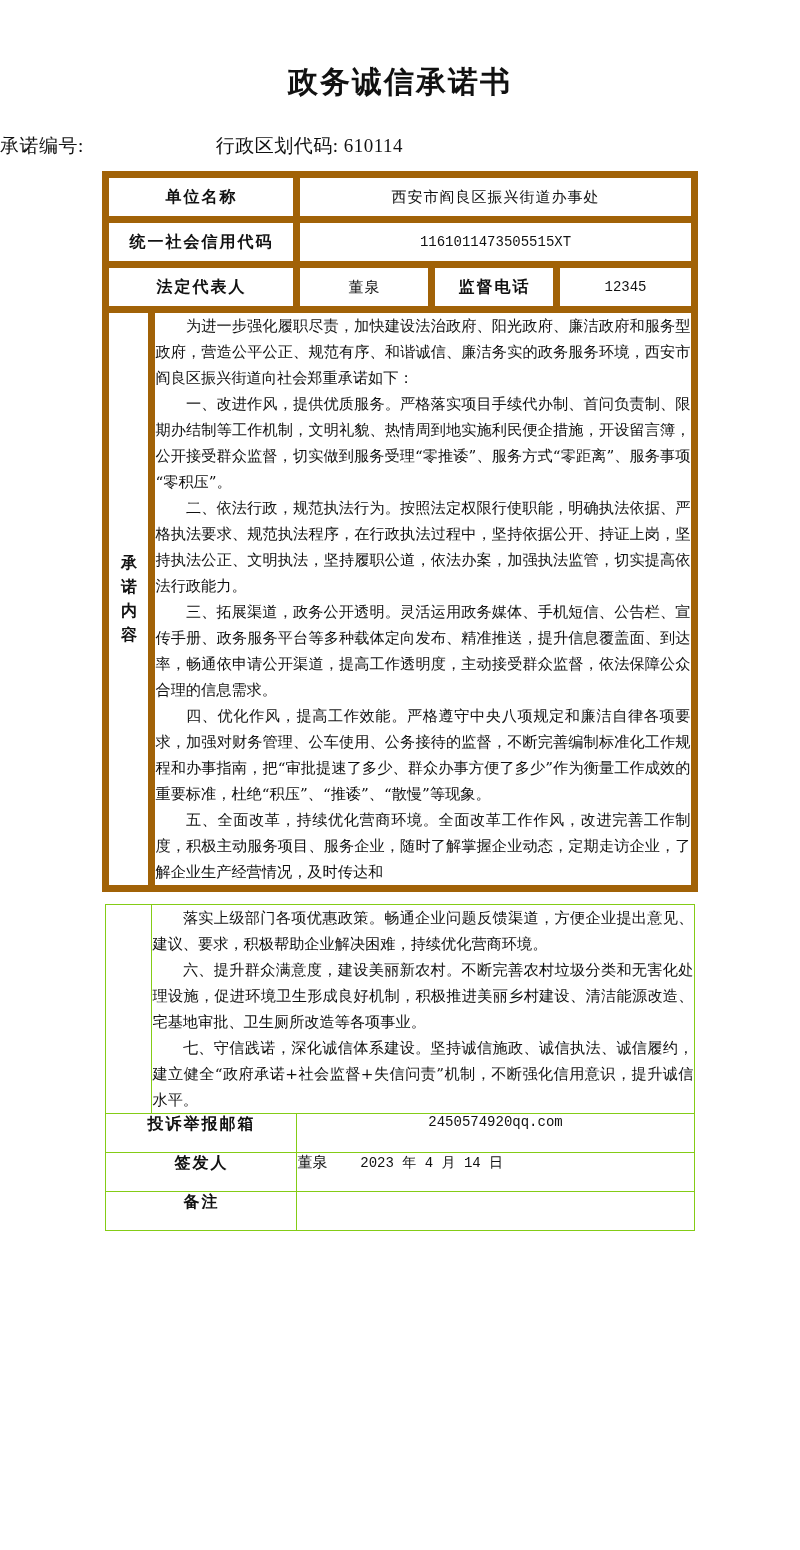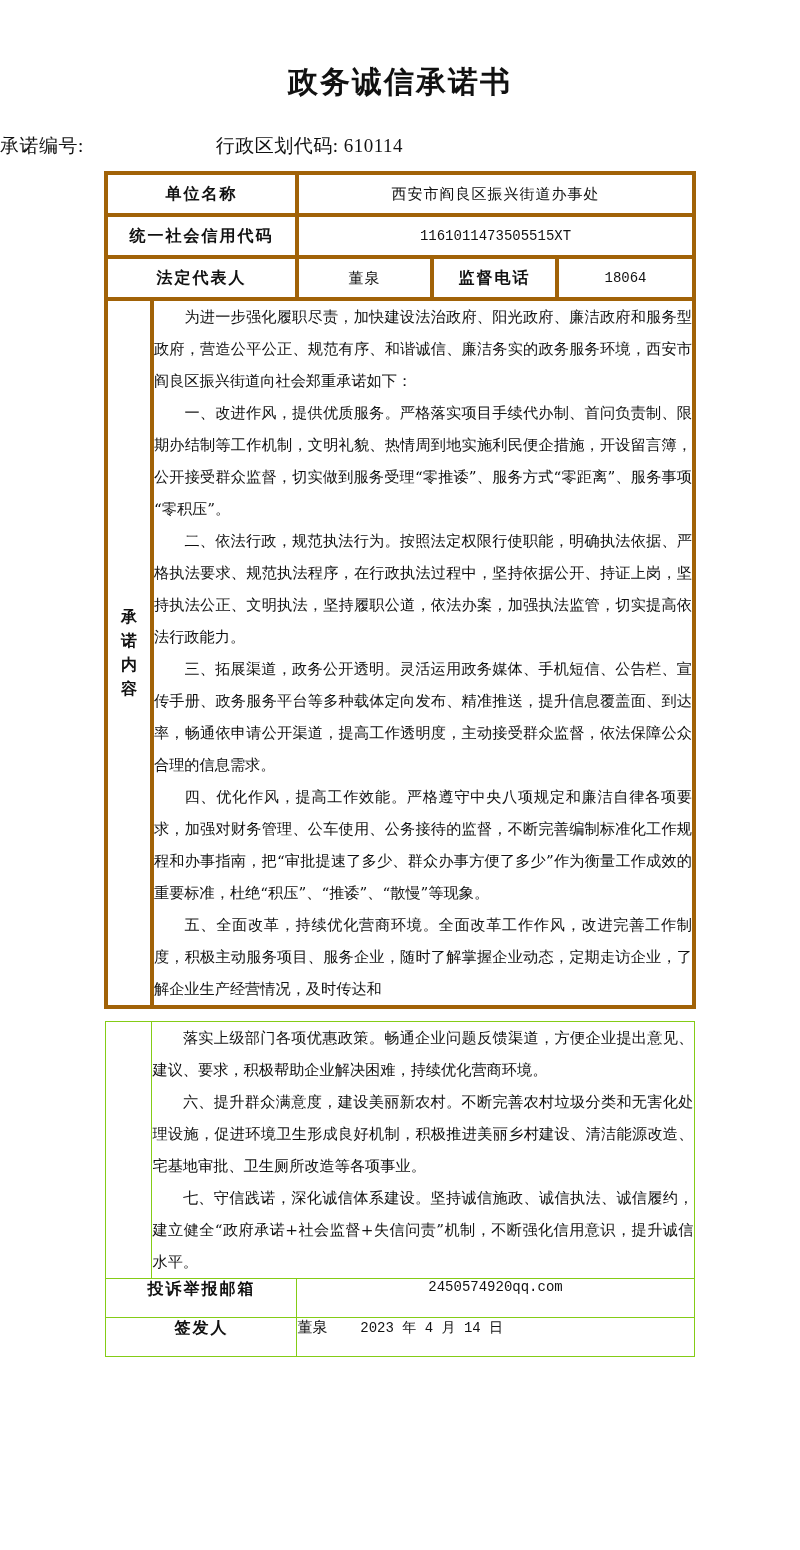--- a/index.html
+++ b/index.html
@@ -44,21 +44,21 @@
     margin-left: 132px;
     white-space: nowrap;
   }
   table.main {
     border-collapse: collapse;
     width: 588px;
     margin: 12px auto 0 auto;
     table-layout: fixed;
   }
   table.main td {
-    border: 4px solid #a16207;
+    border: 7px solid #a16207;
     padding: 0;
     vertical-align: middle;
   }
   .cell-label {
     text-align: center;
     font-weight: bold;
     font-size: 16px;
     letter-spacing: 2px;
     height: 38px;
     font-family: "DejaVu Serif", "Liberation Serif", serif;
@@ -82,21 +82,21 @@
     font-size: 16px;
     line-height: 24px;
     font-family: "DejaVu Serif", "Liberation Serif", serif;
   }
   .vert-label span {
     display: block;
   }
   .body-cell {
     padding: 10px 14px 10px 14px;
     font-size: 15.2px;
-    line-height: 32px;
+    line-height: 26px;
     text-align: justify;
     text-justify: inter-ideograph;
     font-family: "DejaVu Serif", "Liberation Serif", serif;
   }
   .body-cell p {
     margin: 0;
     text-indent: 2em;
   }
   .signer-cell {
     text-align: left;
@@ -159,21 +159,21 @@
       <td class="cell-value" colspan="3">西安市阎良区振兴街道办事处</td>
     </tr>
     <tr>
       <td class="cell-label" colspan="2">统一社会信用代码</td>
       <td class="cell-value mono" colspan="3">1161011473505515XT</td>
     </tr>
     <tr>
       <td class="cell-label" colspan="2">法定代表人</td>
       <td class="cell-value">董泉</td>
       <td class="cell-label">监督电话</td>
-      <td class="cell-value mono">18064</td>
+      <td class="cell-value mono">12345</td>
     </tr>
     <tr>
       <td class="vert-label">
         <span>承</span>
         <span>诺</span>
         <span>内</span>
         <span>容</span>
       </td>
       <td class="body-cell" colspan="4">
         <p>为进一步强化履职尽责，加快建设法治政府、阳光政府、廉洁政府和服务型政府，营造公平公正、规范有序、和谐诚信、廉洁务实的政务服务环境，西安市阎良区振兴街道向社会郑重承诺如下：</p>
@@ -208,16 +208,20 @@
       <td class="cell-label" colspan="2">投诉举报邮箱</td>
       <td class="cell-value mono" colspan="3">2450574920qq.com</td>
     </tr>
     <tr>
       <td class="cell-label" colspan="2">签发人</td>
       <td class="signer-cell" colspan="3">
         <span>董泉</span>
         <span class="date">2023 年 4 月 14 日</span>
       </td>
     </tr>
+    <tr>
+      <td class="cell-label" colspan="2">备注</td>
+      <td class="blank-cell" colspan="3"></td>
+    </tr>
   </tbody>
     </table>
 
 </div>
 
 </body></html>

